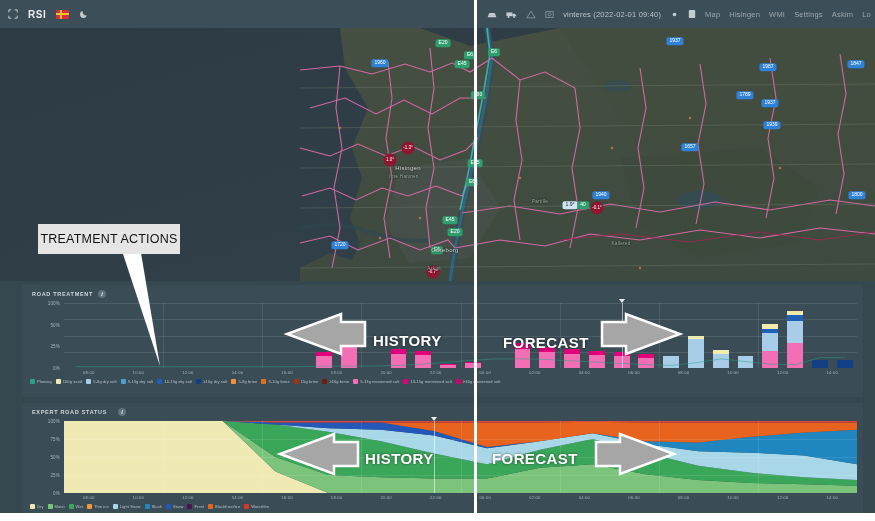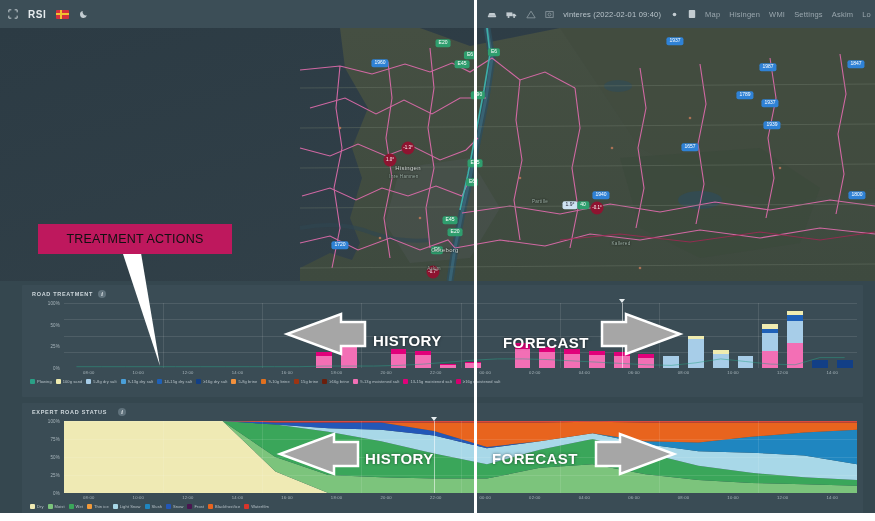--- a/index.html
+++ b/index.html
@@ -78,22 +78,22 @@
   .city {
     position: absolute; transform: translate(-50%, -50%);
     color: #d4dbd6; font-size: 6px; letter-spacing: .3px;
     text-shadow: 0 0 2px #000;
   }
   .city.sm { font-size: 4.5px; color: #9fb2a8; }
 
   
   .callout {
     position: absolute; left: 38px; top: 224px;
-    width: 194px; height: 30px;
-    background: #be185d;
+    width: 142px; height: 30px;
+    background: #e5e5e5;
     display: flex; align-items: center; justify-content: center;
     z-index: 30;
   }
   .callout span { font-size: 12.5px; color: #111; letter-spacing: .2px; }
   .callout-tail {
     position: absolute; left: 0; top: 0; z-index: 29;
   }
 
   
   .panel {

